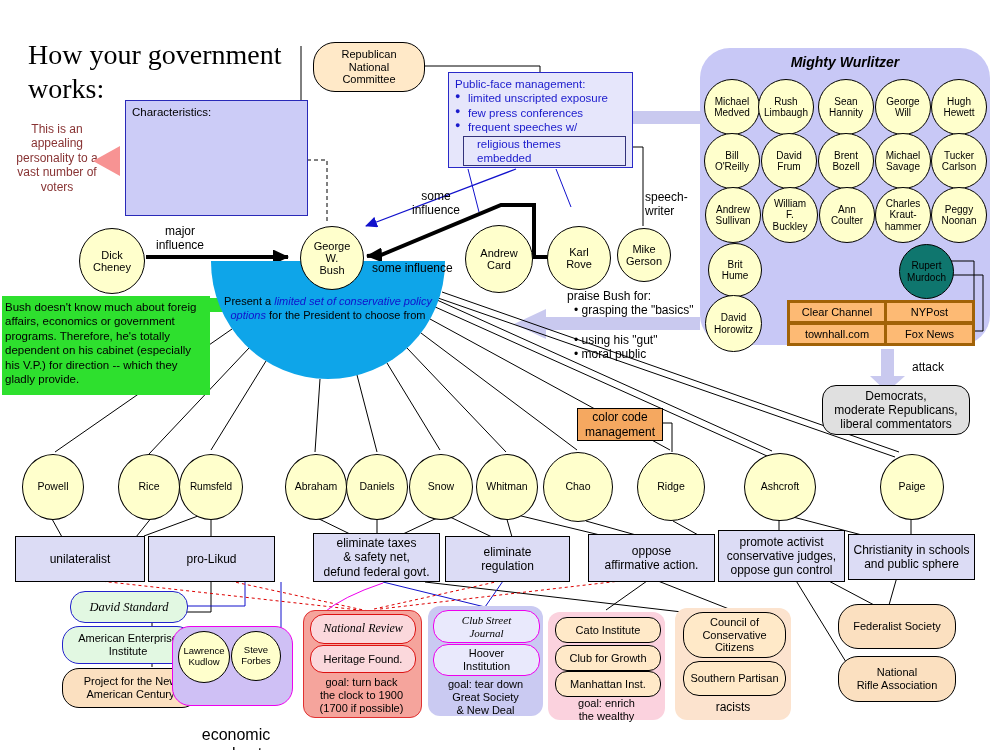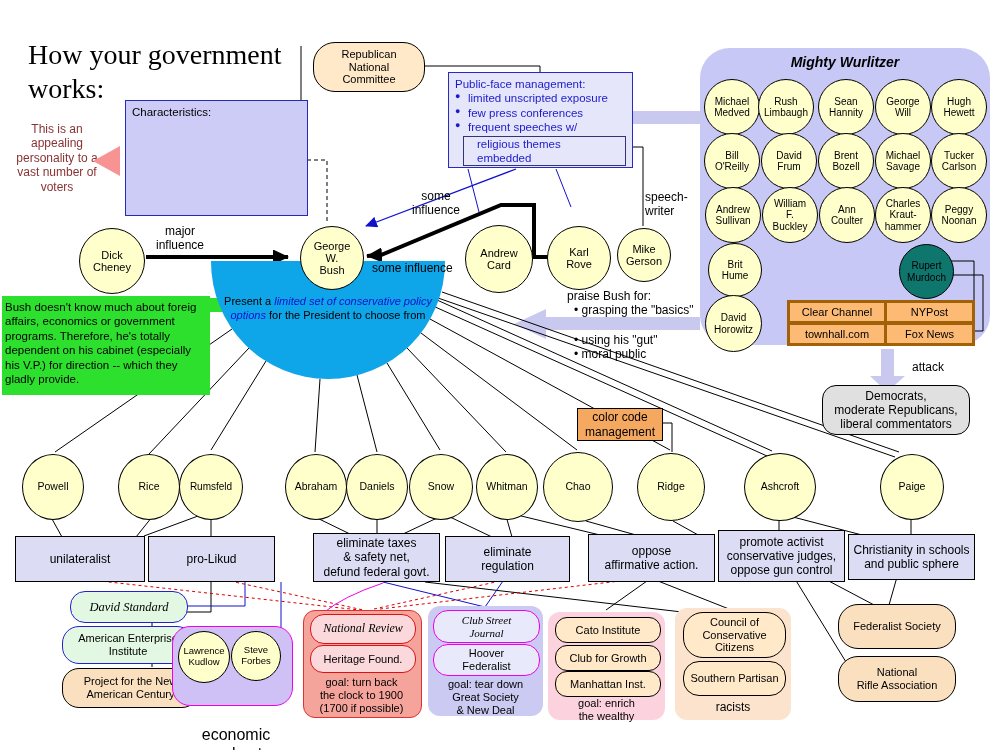--- a/index.html
+++ b/index.html
@@ -276,21 +276,21 @@
 <div class="stad serifit" style="left:310px;top:614px;width:104px;height:28px;border-radius:14px;background:#FBD8DC;border:1.5px solid #DD1111;font-size:12px">National Review</div>
 <div class="stad" style="left:310px;top:645px;width:104px;height:26px;border-radius:13px;background:#FBD8DC;border:1.5px solid #DD1111">Heritage Found.</div>
 <div class="glabel" style="left:303px;top:676px;width:117px">goal: turn back
 the clock to 1900
 (1700 if possible)</div>
 
 <div class="grp" style="left:428px;top:606px;width:115px;height:110px;background:#CACAF2;border-radius:12px"></div>
 <div class="stad serifit" style="left:433px;top:610px;width:105px;height:31px;border-radius:15px;background:#E9E9FC;border:1.5px solid #EE00EE;font-size:11px">Club Street
 Journal</div>
 <div class="stad" style="left:433px;top:644px;width:105px;height:30px;border-radius:15px;background:#E9E9FC;border:1.5px solid #EE00EE">Hoover
-Federalist</div>
+Institution</div>
 <div class="glabel" style="left:428px;top:678px;width:115px">goal: tear down
 Great Society
 &amp; New Deal</div>
 
 <div class="grp" style="left:548px;top:612px;width:117px;height:108px;background:#FBD2DE;border-radius:12px"></div>
 <div class="stad" style="left:555px;top:617px;width:104px;height:24px;border-radius:12px">Cato Institute</div>
 <div class="stad" style="left:555px;top:645px;width:104px;height:24px;border-radius:12px">Club for Growth</div>
 <div class="stad" style="left:555px;top:671px;width:104px;height:24px;border-radius:12px">Manhattan Inst.</div>
 <div class="glabel" style="left:548px;top:697px;width:117px">goal: enrich
 the wealthy</div>

